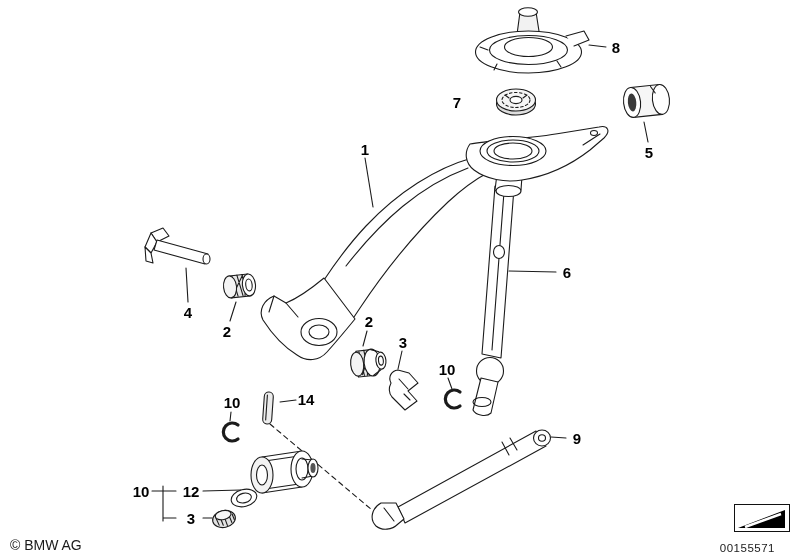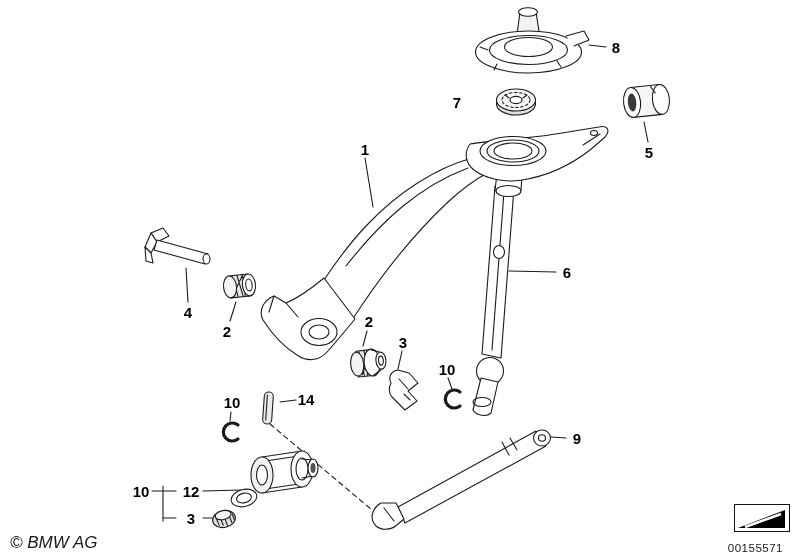--- a/index.html
+++ b/index.html
@@ -1,22 +1,22 @@
 <!DOCTYPE html>
 <html><head>
 <meta charset="utf-8">
 <style>
   html,body{margin:0;padding:0;background:#fff;}
   .stage{position:relative;width:799px;height:559px;background:#ffffff;overflow:hidden;
          font-family:"Liberation Sans",sans-serif;}
   .stage svg.drawing{position:absolute;left:0;top:0;}
   .callout{position:absolute;transform:translate(-50%,-50%);font-weight:700;font-size:15px;
            color:#000;line-height:1;user-select:none;}
-  .copyright{position:absolute;left:10px;bottom:6px;font-size:17px;color:#1a1a1a;font-style:italic;}
-  .part-number{position:absolute;right:16px;bottom:5px;font-size:11.5px;color:#1a1a1a;letter-spacing:.5px;padding-left:19px;}
+  .copyright{position:absolute;left:10px;bottom:6px;font-size:14px;color:#1a1a1a;}
+  .part-number{position:absolute;right:24px;bottom:5px;font-size:11.5px;color:#1a1a1a;letter-spacing:.5px;padding-left:19px;}
   .catalog-icon{position:absolute;right:9px;bottom:27px;width:56px;height:28px;
                 border:1px solid #111;background:#fff;box-sizing:border-box;}
   .catalog-icon svg{display:block;width:100%;height:100%;}
 </style>
 </head>
 <body>
 
 <div class="stage">
 
   <svg class="drawing" viewBox="0 0 799 559" width="799" height="559">

